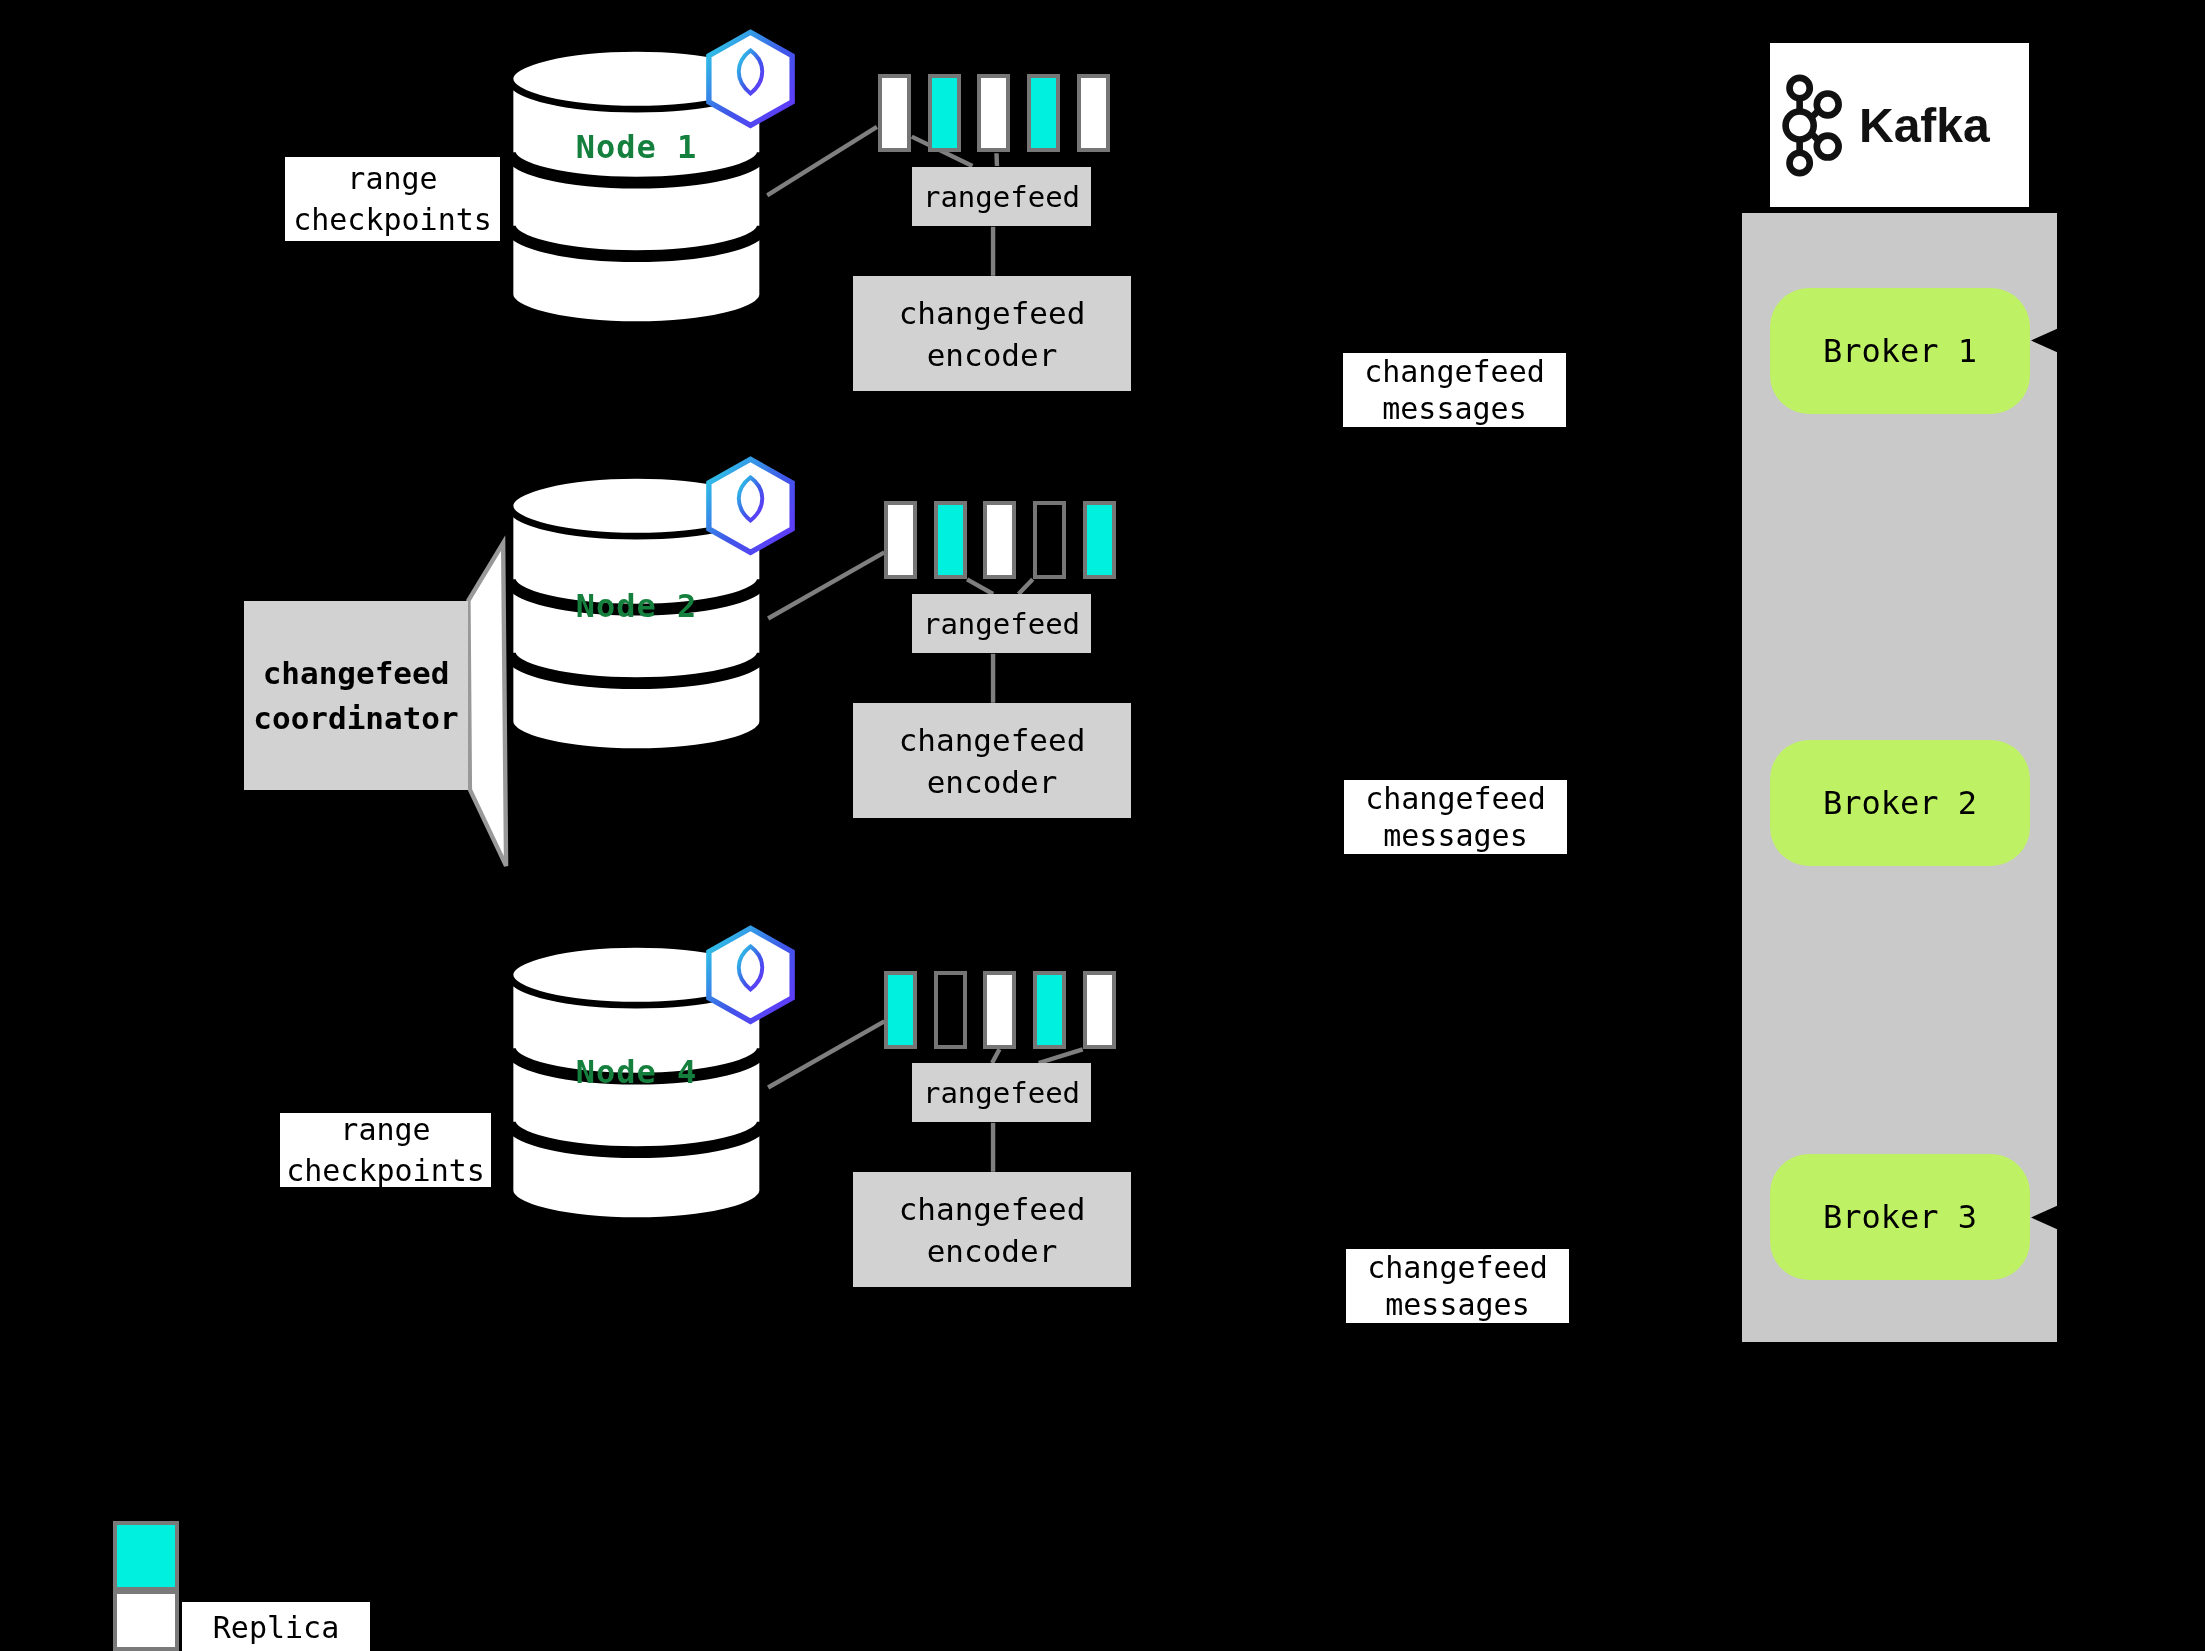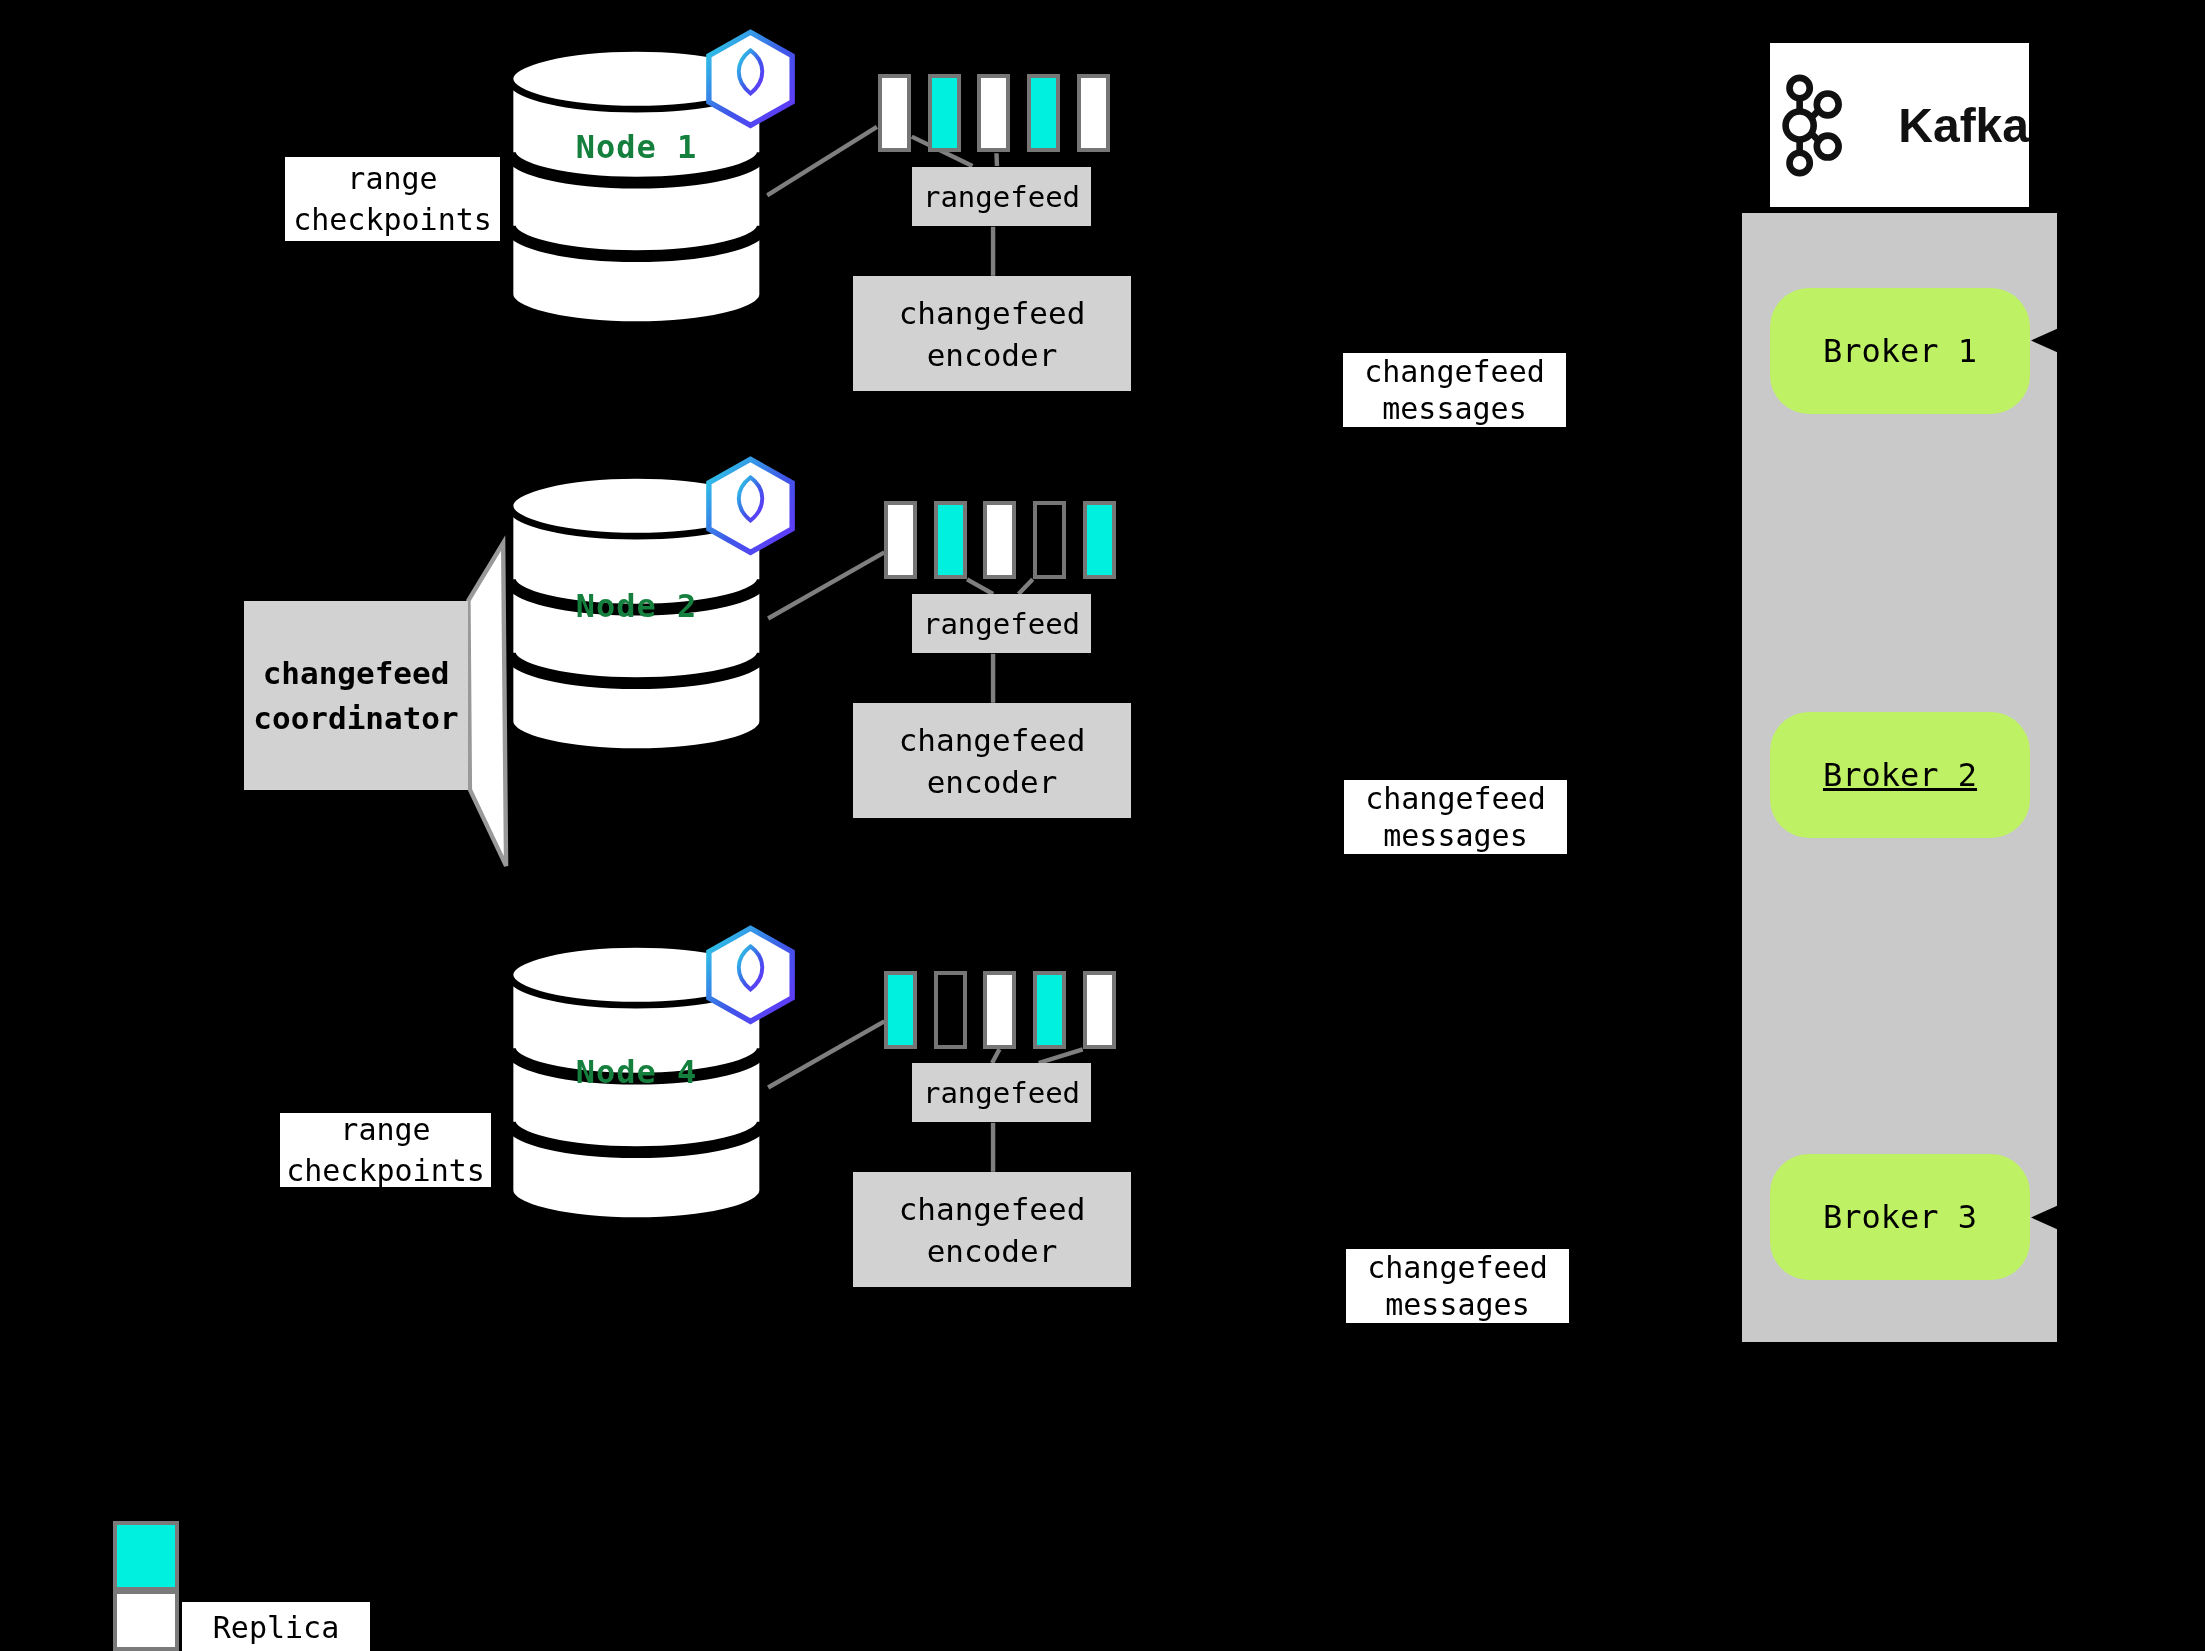--- a/index.html
+++ b/index.html
@@ -21,21 +21,21 @@
     position:absolute;width:261px;height:39px;display:flex;align-items:center;justify-content:center;
     font-size:32px;font-weight:bold;color:#15803d;letter-spacing:1px;
   }
   .squares{position:absolute;display:flex;gap:16.7px;}
   .square{width:33px;height:78px;border:4.4px solid #767676;box-sizing:border-box;background:transparent;}
   .square.leaseholder{background:#00F0E0;}
   .square.replica{background:#ffffff;}
   .square.empty{background:transparent;}
   .kafka-card{
     position:absolute;left:1770px;top:43px;width:259px;height:164px;background:#fff;
-    display:flex;align-items:center;justify-content:space-between;gap:11px;
+    display:flex;align-items:center;justify-content:flex-start;gap:11px;
   }
   .kafka-brand{font-family:"Liberation Sans","DejaVu Sans",sans-serif;font-weight:bold;font-size:48px;color:#111;}
   .kafka-container{position:absolute;left:1742px;top:213px;width:315px;height:1129px;background:#c9c9c9;}
   .broker{
     position:absolute;left:1770px;width:260px;height:126px;background:#bef264;border-radius:39px;
     display:flex;align-items:center;justify-content:center;font-size:32px;
   }
   .coordinator{
     position:absolute;left:244px;top:601px;width:224px;height:189px;background:#d2d2d2;
     display:flex;align-items:center;justify-content:center;text-align:center;
@@ -188,21 +188,21 @@
         <line x1="38" y1="35" x2="38" y2="52"></line>
         <line x1="38" y1="88" x2="38" y2="105"></line>
         <line x1="52" y1="61" x2="62" y2="51"></line>
         <line x1="52" y1="79" x2="62" y2="89"></line>
       </g>
     </svg>
     <span class="kafka-brand">Kafka</span>
   </div>
 
   <div class="broker" style="top:288px;">Broker 1</div>
-  <div class="broker" style="top:712px;text-decoration:underline;">Broker 2</div>
+  <div class="broker" style="top:740px;">Broker 2</div>
   <div class="broker" style="top:1154px;">Broker 3</div>
 
   <svg style="left:2030px;top:325px;" width="34" height="31" viewBox="0 0 70 64">
     <polygon points="2,32 64,4 64,60" fill="#000"></polygon>
   </svg>
   <svg style="left:2030px;top:1202px;" width="34" height="31" viewBox="0 0 70 64">
     <polygon points="2,32 64,4 64,60" fill="#000"></polygon>
   </svg>
 
 

